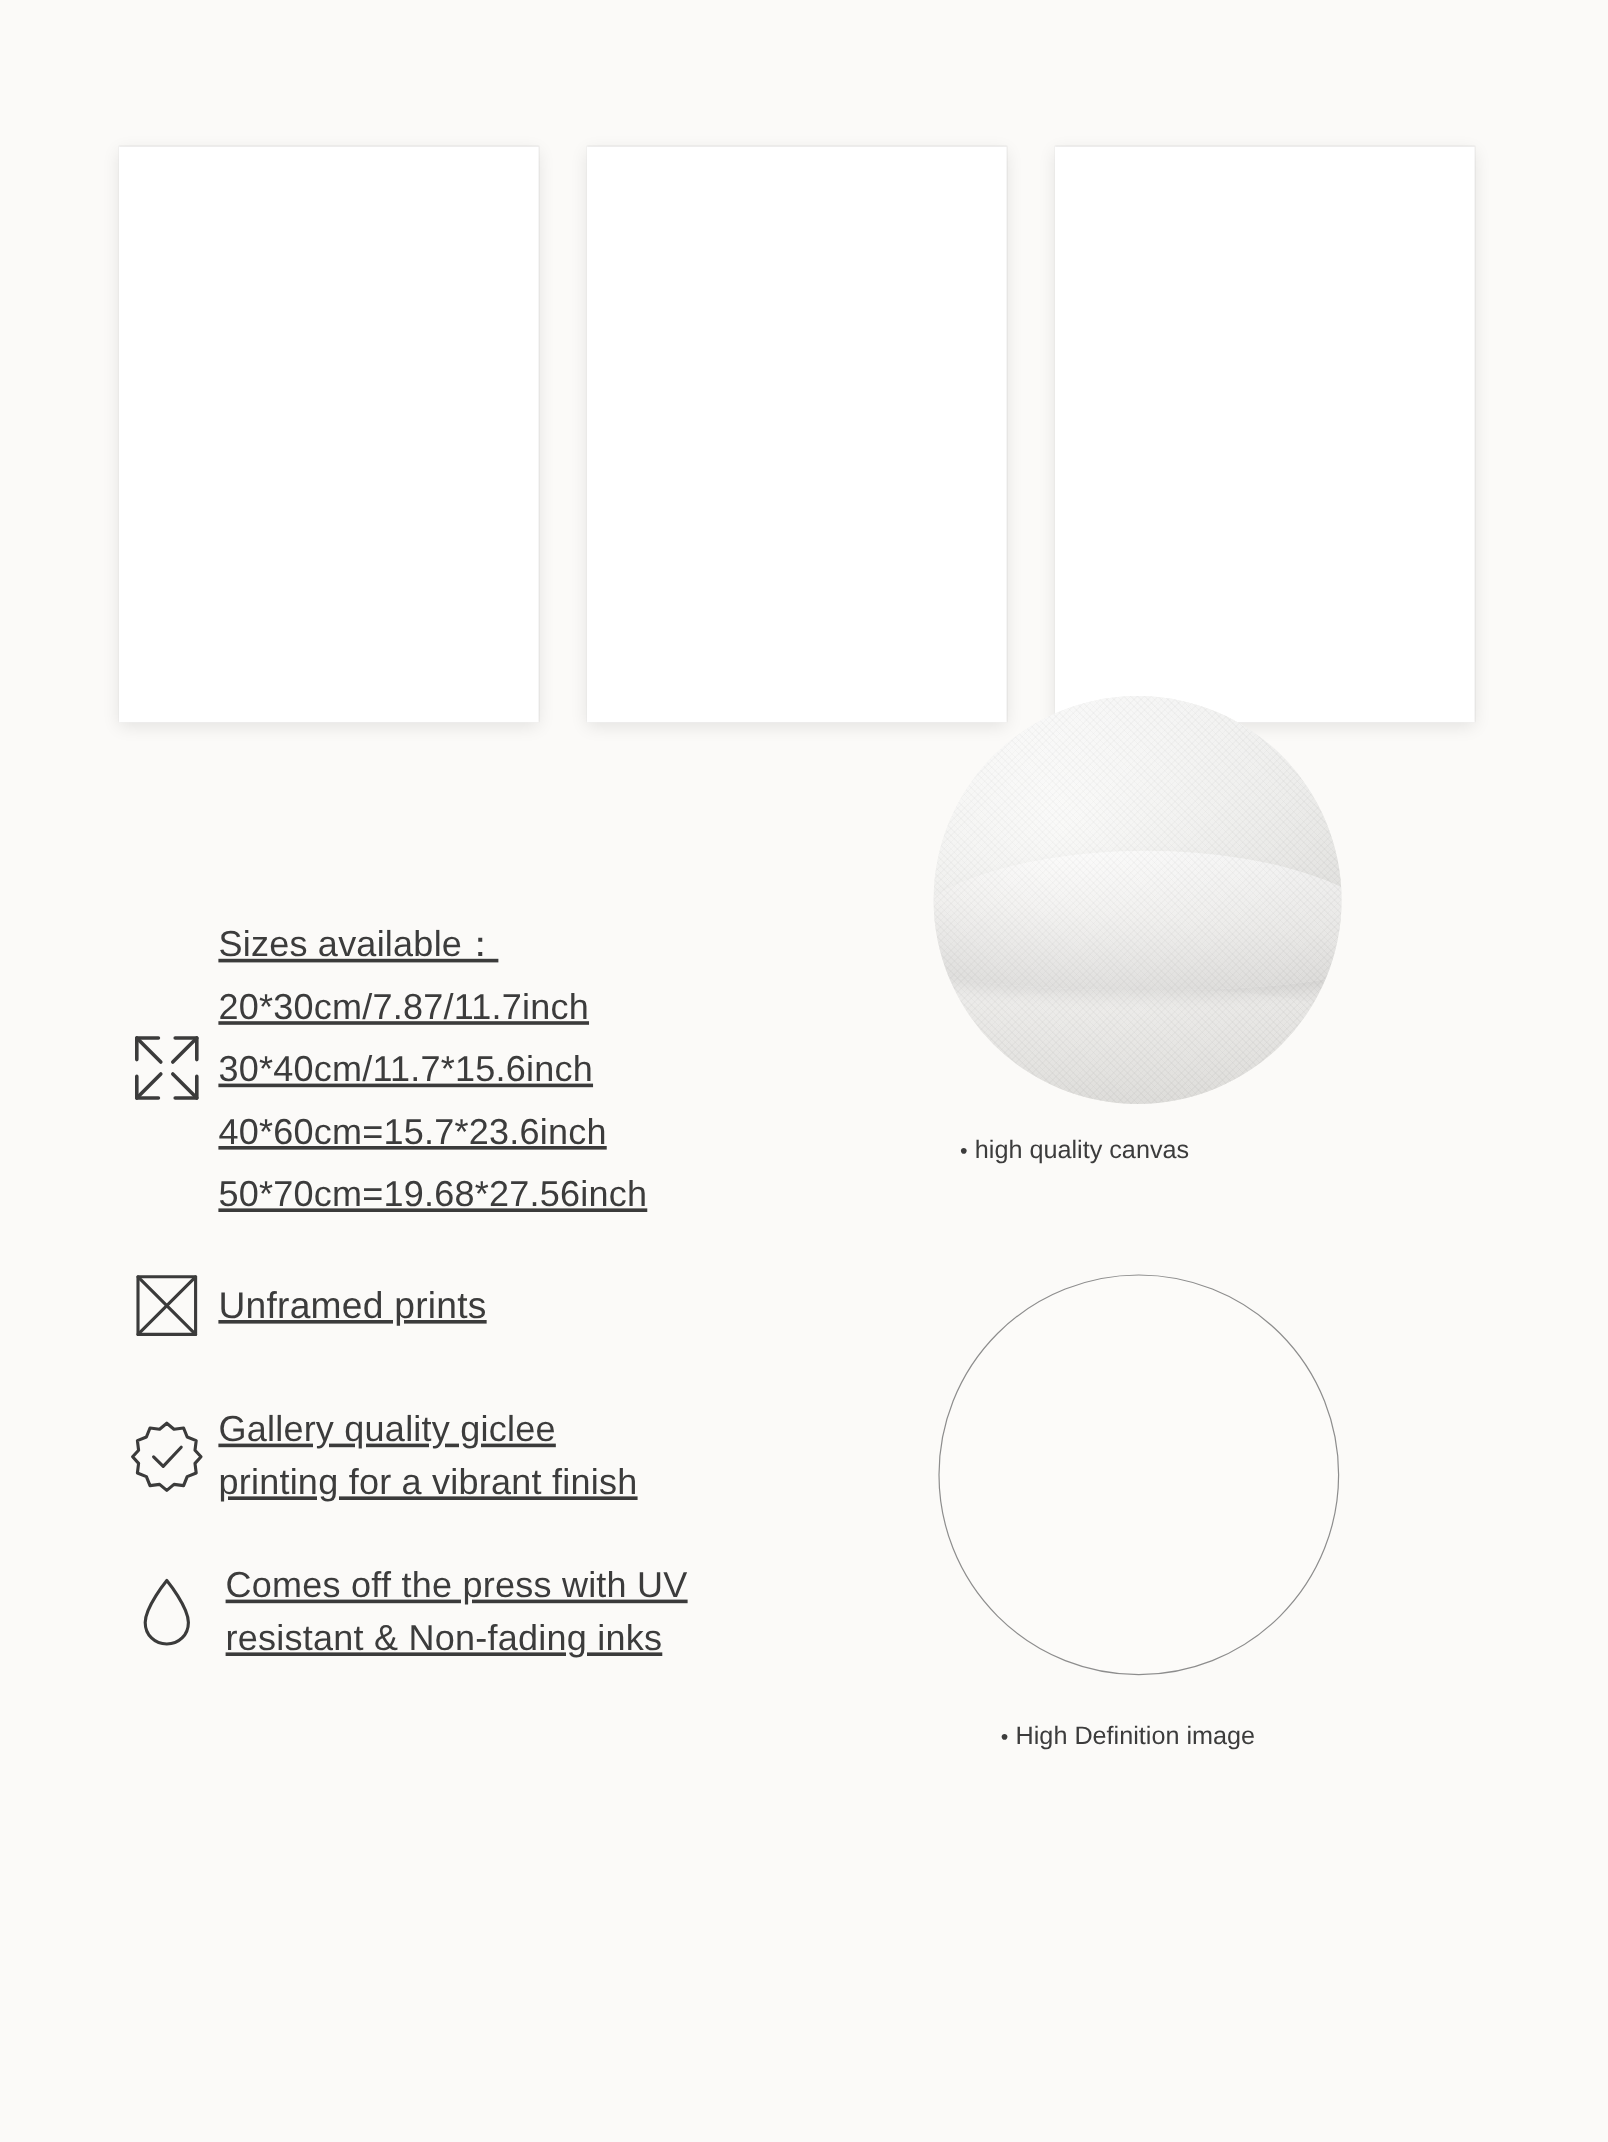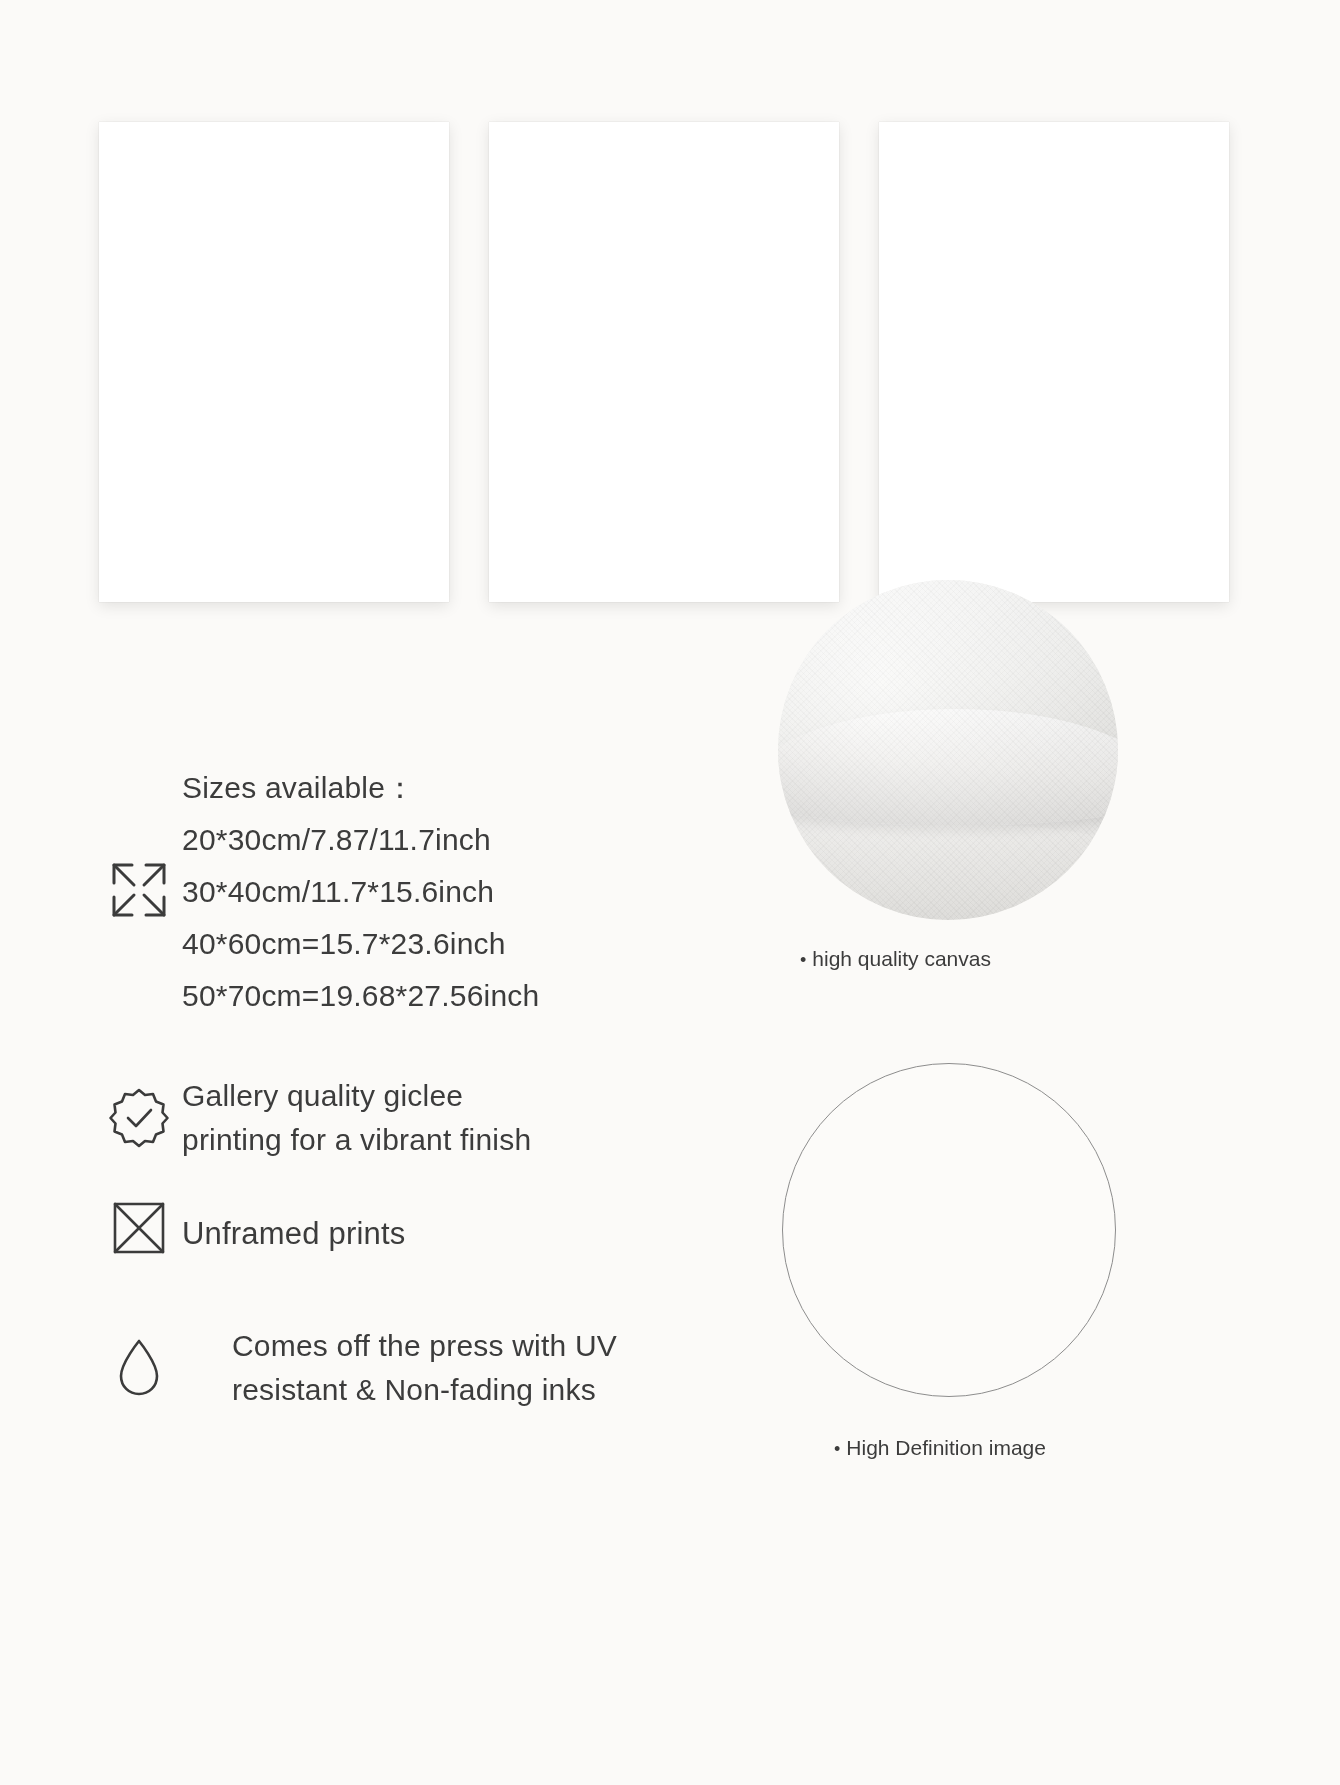--- a/index.html
+++ b/index.html
@@ -35,22 +35,23 @@
 
   
   .features {
     position: absolute;
     left: 96px;
     top: 762px;
     width: 660px;
   }
   .feature {
     display: flex;
-    align-items: flex-end;
+    align-items: center;
     margin-bottom: 36px;
+    text-decoration: underline;
   }
   .feature .ico {
     width: 86px;
     min-width: 86px;
     display: flex;
     justify-content: center;
     align-items: center;
     color: #3b3b3b;
   }
   .feature .ftext {
@@ -63,21 +64,21 @@
 
   #feature-sizes .ico { align-self: center; padding-bottom: 4px; }
   #feature-sizes .ftext { font-size: 30px; line-height: 52px; }
 
   #feature-unframed { margin-top: 26px; }
   #feature-unframed .ftext { font-size: 31px; line-height: 48px; }
 
   #feature-giclee { margin-top: 52px; }
   #feature-giclee .ico { align-self: center; }
 
-  #feature-uv { margin-top: 66px; gap: 44px; }
+  #feature-uv { margin-top: 42px; }
   #feature-uv .ico { align-self: center; }
   #feature-uv .ftext { padding-left: 6px; }
 
   
   .right-col {
     position: absolute;
     left: 770px;
     top: 580px;
     width: 420px;
   }
@@ -185,40 +186,40 @@
         <path d="M58 58 L38 38"></path>
       </svg>
     </div>
     <div class="ftext">Sizes available：
 20*30cm/7.87/11.7inch
 30*40cm/11.7*15.6inch
 40*60cm=15.7*23.6inch
 50*70cm=19.68*27.56inch</div>
   </div>
 
-  <div class="feature" id="feature-giclee">
-    <div class="ico">
-      <svg width="66" height="66" viewBox="0 0 66 66" fill="none" stroke="#3b3b3b" stroke-width="2.6" stroke-linecap="round" stroke-linejoin="round">
-        <path d="M33 5 L39 10 L47 9 L50 16.5 L57.5 19.5 L56.5 27.5 L61.5 33 L56.5 38.5 L57.5 46.5 L50 49.5 L47 57 L39 56 L33 61 L27 56 L19 57 L16 49.5 L8.5 46.5 L9.5 38.5 L4.5 33 L9.5 27.5 L8.5 19.5 L16 16.5 L19 9 L27 10 Z"></path>
-        <path d="M22 33 L30 41 L45 25"></path>
-      </svg>
-    </div>
-    <div class="ftext">Gallery quality giclee
-printing for a vibrant finish</div>
-  </div>
-
   <div class="feature" id="feature-unframed">
     <div class="ico">
       <svg width="60" height="60" viewBox="0 0 60 60" fill="none" stroke="#3b3b3b" stroke-width="2.6" stroke-linecap="round" stroke-linejoin="round">
         <rect x="6" y="6" width="48" height="48"></rect>
         <path d="M6 6 L54 54"></path>
         <path d="M54 6 L6 54"></path>
       </svg>
     </div>
     <div class="ftext">Unframed prints</div>
+  </div>
+
+  <div class="feature" id="feature-giclee">
+    <div class="ico">
+      <svg width="66" height="66" viewBox="0 0 66 66" fill="none" stroke="#3b3b3b" stroke-width="2.6" stroke-linecap="round" stroke-linejoin="round">
+        <path d="M33 5 L39 10 L47 9 L50 16.5 L57.5 19.5 L56.5 27.5 L61.5 33 L56.5 38.5 L57.5 46.5 L50 49.5 L47 57 L39 56 L33 61 L27 56 L19 57 L16 49.5 L8.5 46.5 L9.5 38.5 L4.5 33 L9.5 27.5 L8.5 19.5 L16 16.5 L19 9 L27 10 Z"></path>
+        <path d="M22 33 L30 41 L45 25"></path>
+      </svg>
+    </div>
+    <div class="ftext">Gallery quality giclee
+printing for a vibrant finish</div>
   </div>
 
   <div class="feature" id="feature-uv">
     <div class="ico">
       <svg width="56" height="66" viewBox="0 0 56 66" fill="none" stroke="#3b3b3b" stroke-width="2.6" stroke-linecap="round" stroke-linejoin="round">
         <path d="M28 6 C28 6 10 28 10 41 C10 51.5 18 59 28 59 C38 59 46 51.5 46 41 C46 28 28 6 28 6 Z"></path>
       </svg>
     </div>
     <div class="ftext"> Comes off the press with UV
 resistant &amp; Non-fading inks</div>

